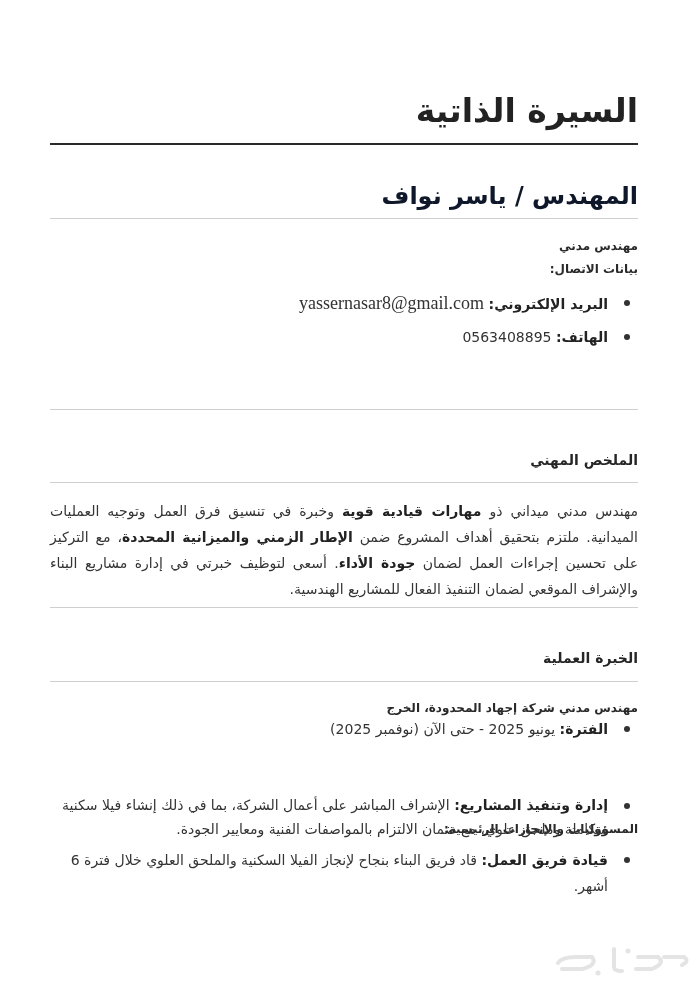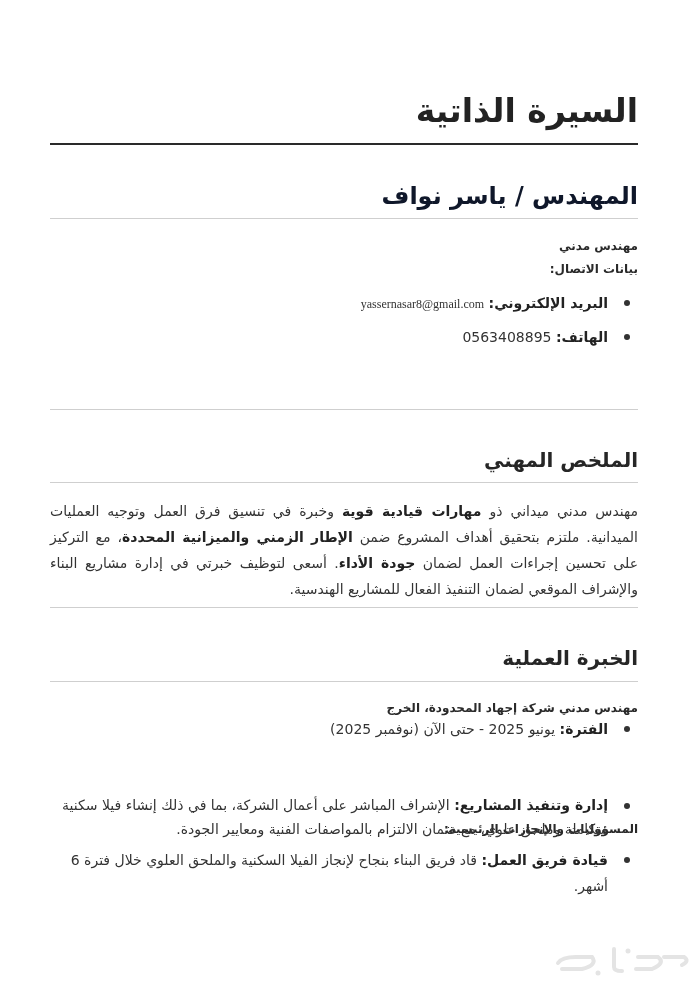--- a/index.html
+++ b/index.html
@@ -6,29 +6,29 @@
     body {
       width: 700px; height: 983px; position: relative; overflow: hidden;
       font-family: "DejaVu Sans", sans-serif; color: #222;
     }
     .page { position: absolute; left: 50px; width: 588px; top: 0; direction: rtl; }
     .abs { position: absolute; right: 0; left: 0; margin-top: 16px; }
     .doc-title { top: 72px; font-size: 33px; font-weight: bold; color: #222; line-height: 46px; }
     .thick-rule { top: 127px; height: 2px; background: #2a2a2a; }
     .thin-rule { height: 1px; background: #cfcfcf; }
     .name { top: 163px; font-size: 24px; font-weight: bold; line-height: 34px; color: #0f172a; }
-    .section-h { font-size: 20px; font-weight: bold; line-height: 32px; color: #262626; }
+    .section-h { font-size: 14px; font-weight: bold; line-height: 32px; color: #262626; }
     .sub-h { font-size: 12px; font-weight: bold; line-height: 22px; color: #2a2a2a; }
     ul.blist { list-style: none; margin: 0; padding: 0; }
     ul.blist li { position: relative; padding-right: 30px; font-size: 14px; line-height: 22px; color: #333; }
     ul.blist li .dot {
       position: absolute; right: 8px; top: 8px; width: 6px; height: 6px; border-radius: 50%; background: #333;
     }
     .lbl { font-weight: bold; color: #222; }
-    .mono { font-family: "Liberation Serif", serif; font-size: 12px; direction: ltr; unicode-bidi: embed; }
+    .mono { font-family: "Liberation Serif", serif; font-size: 18px; direction: ltr; unicode-bidi: embed; }
     .para { font-size: 14px; line-height: 26px; color: #333; text-align: justify; }
     .para b { color: #222; }
     .watermark { position: absolute; right: 8px; bottom: 6px; width: 140px; height: 34px; }
   </style>
 </head>
 <body>
 
 <div class="page">
 
   <div class="abs doc-title">السيرة الذاتية</div>

